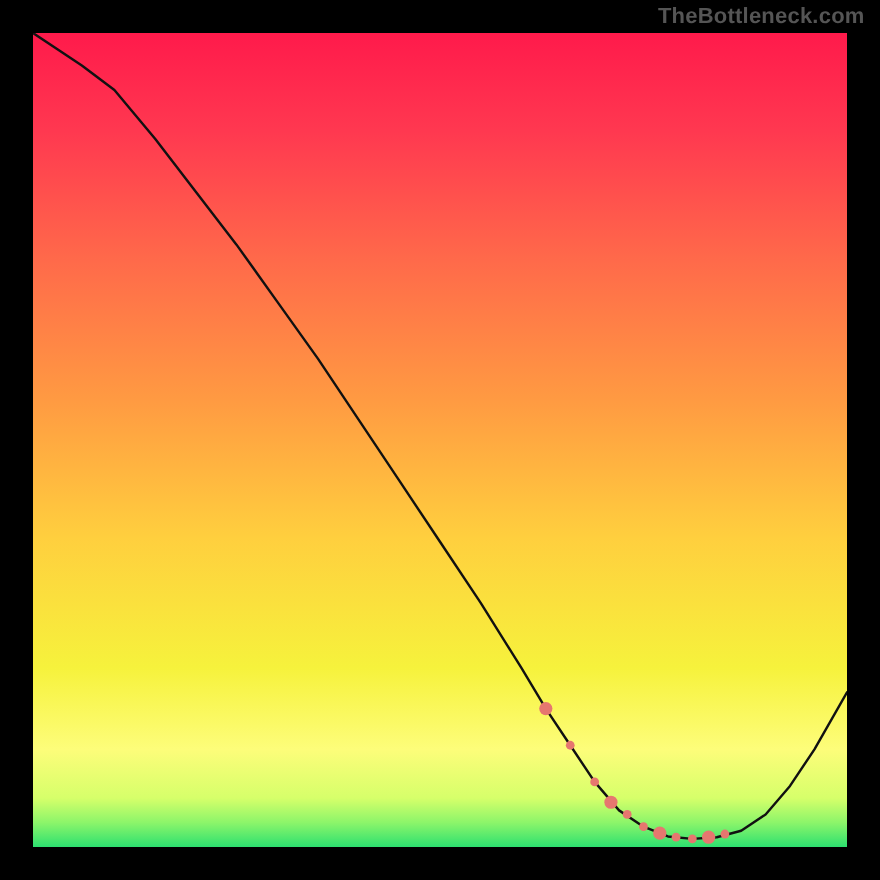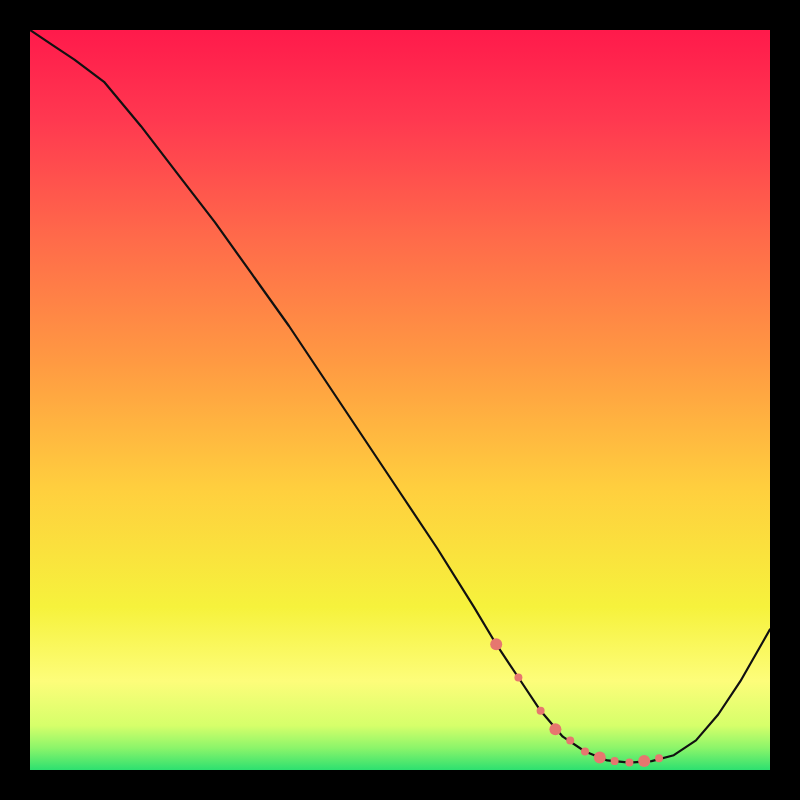--- a/index.html
+++ b/index.html
@@ -38,20 +38,21 @@
     display: block;
     width: 740px;
     height: 740px;
   }
 </style>
 </head>
 <body>
 
 <div class="frame">
 
+  <div class="watermark">TheBottleneck.com</div>
 
   <div class="plot-wrap">
     <svg viewBox="0 0 740 740" preserveAspectRatio="none">
       <defs>
         <linearGradient id="bg-grad" x1="0" y1="0" x2="0" y2="1">
             <stop offset="0%" stop-color="#ff1a4b"></stop>
             <stop offset="12%" stop-color="#ff3850"></stop>
             <stop offset="28%" stop-color="#ff6a4a"></stop>
             <stop offset="45%" stop-color="#ff9a42"></stop>
             <stop offset="62%" stop-color="#ffcf3e"></stop>

